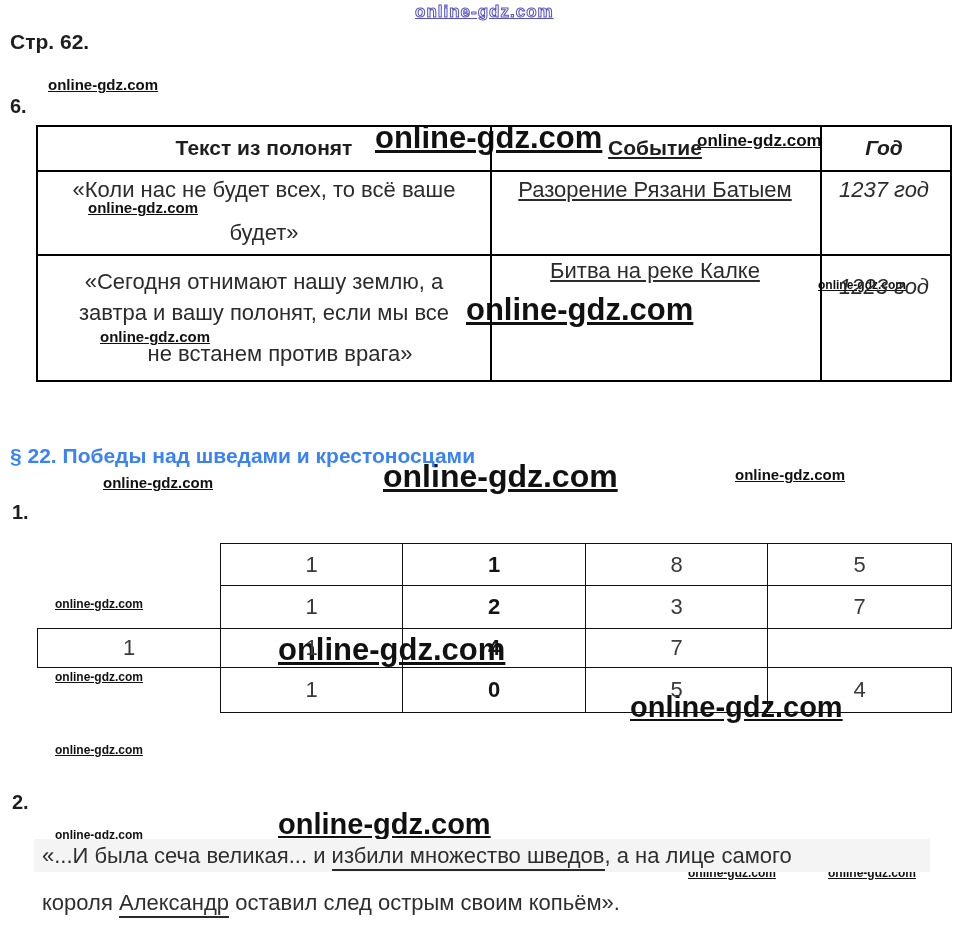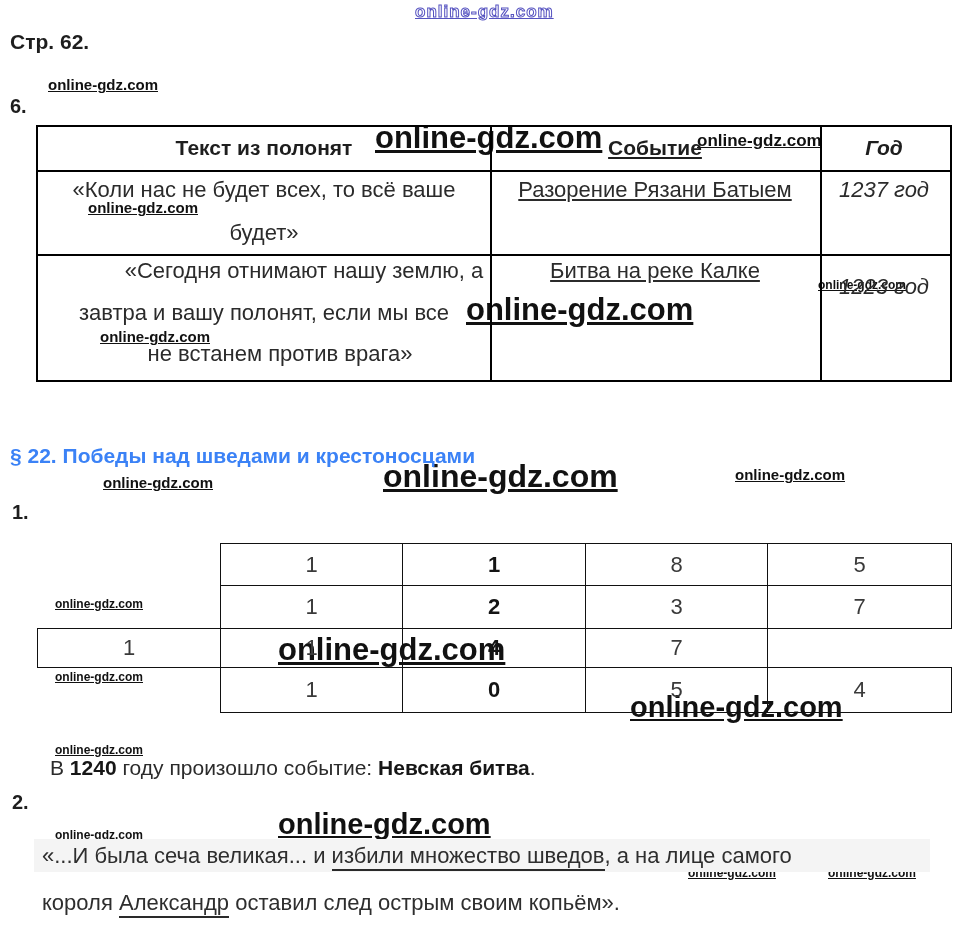--- a/index.html
+++ b/index.html
@@ -90,21 +90,21 @@
 
     <div class="t1-cell t1-head zone1" style="top:9px;">Текст из полонят</div>
     <div class="t1-cell t1-head zone2" style="top:9px;">Событие</div>
     <div class="t1-cell t1-head zone3" style="top:9px;">Год</div>
 
     <div class="t1-cell zone1" style="top:50px;">«Коли нас не будет всех, то всё ваше</div>
     <div class="t1-cell zone1" style="top:93px;">будет»</div>
     <div class="t1-cell zone2" style="top:50px;">Разорение Рязани Батыем</div>
     <div class="t1-cell zone3" style="top:50px;">1237 год</div>
 
-    <div class="t1-cell zone1" style="top:131px;padding-left:40px;">«Сегодня отнимают нашу землю, а</div>
+    <div class="t1-cell zone1" style="top:142px;">«Сегодня отнимают нашу землю, а</div>
     <div class="t1-cell zone1" style="top:173px;">завтра и вашу полонят, если мы все</div>
     <div class="t1-cell zone1" style="top:214px;margin-left:16px;">не встанем против врага»</div>
     <div class="t1-cell zone2" style="top:131px;">Битва на реке Калке</div>
     <div class="t1-cell zone3" style="top:131px;margin-top:16px;">1223 год</div>
   </div>
 
   <div class="h-section">§ 22. Победы над шведами и крестоносцами</div>
   <div class="item-no" id="item1">1.</div>
 
   <div>
@@ -123,20 +123,19 @@
     <div class="gcell" style="left:220px;top:628px;width:183px;height:40px;">1</div>
     <div class="gcell gbold" style="left:402px;top:628px;width:184px;height:40px;">4</div>
     <div class="gcell" style="left:585px;top:628px;width:183px;height:40px;">7</div>
 
     <div class="gcell" style="left:220px;top:667px;width:183px;height:46px;">1</div>
     <div class="gcell gbold" style="left:402px;top:667px;width:184px;height:46px;">0</div>
     <div class="gcell" style="left:585px;top:667px;width:183px;height:46px;">5</div>
     <div class="gcell" style="left:767px;top:667px;width:185px;height:46px;">4</div>
   </div>
 
-  <div id="answer"><span>В </span><b>1240</b><span> году произошло событие: </span><b>Невская битва</b><span>.</span></div>
 
   <div class="item-no" id="item2">2.</div>
 
   <div id="quote1"><span>«...И была сеча великая... и </span><span class="und">избили множество шведов</span><span>, а на лице самого</span></div>
   <div id="quote2"><span>короля </span><span class="und">Александр</span><span> оставил след острым своим копьём».</span></div>
 
 </div>
 
 </body></html>

